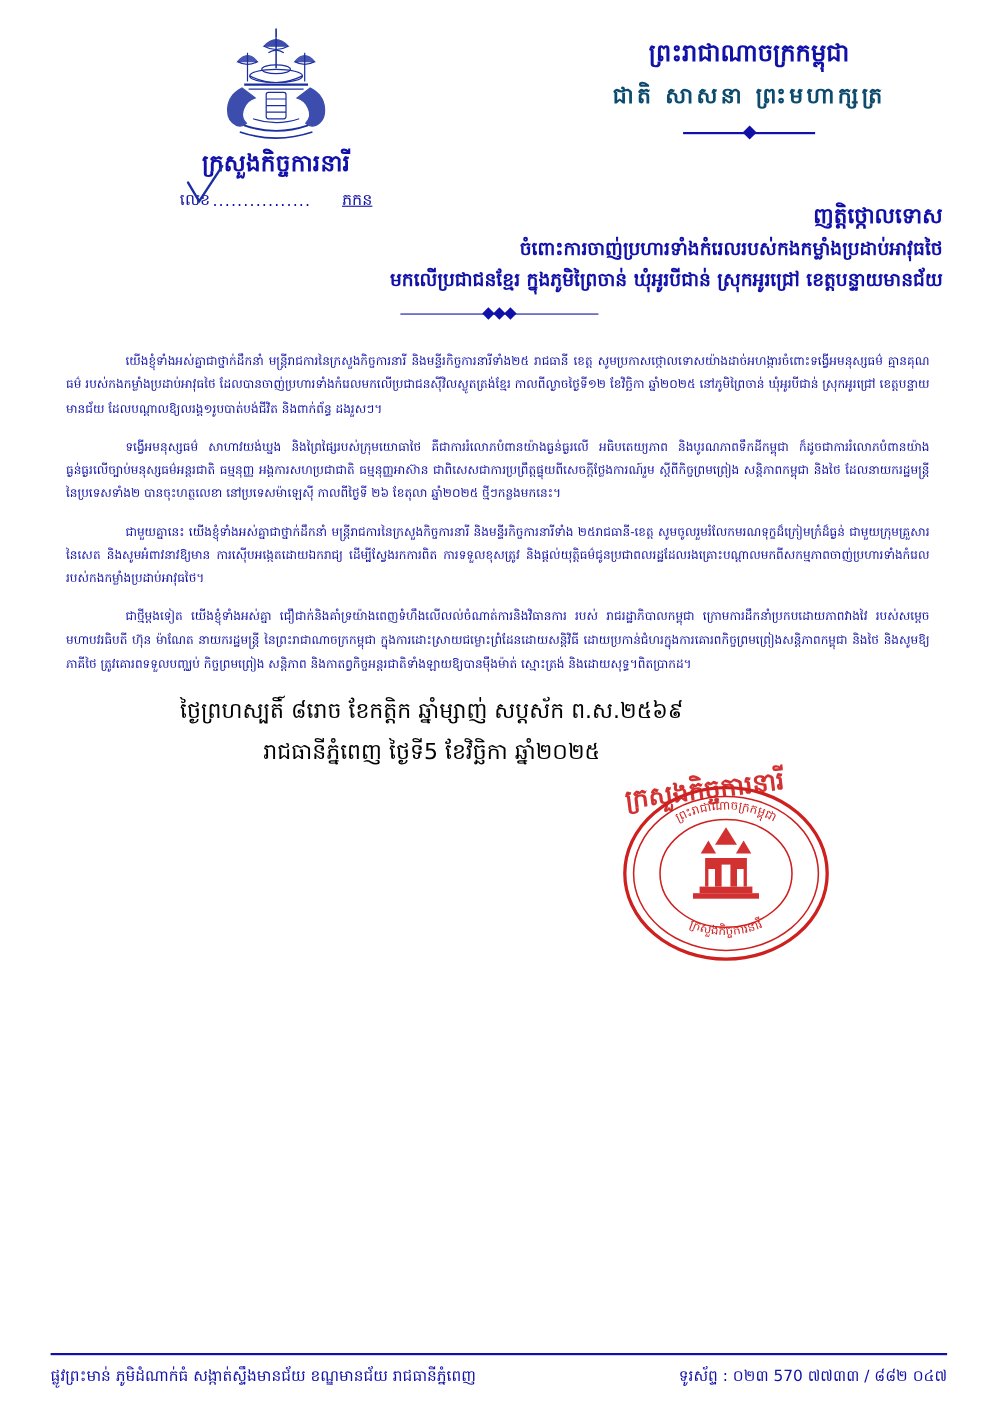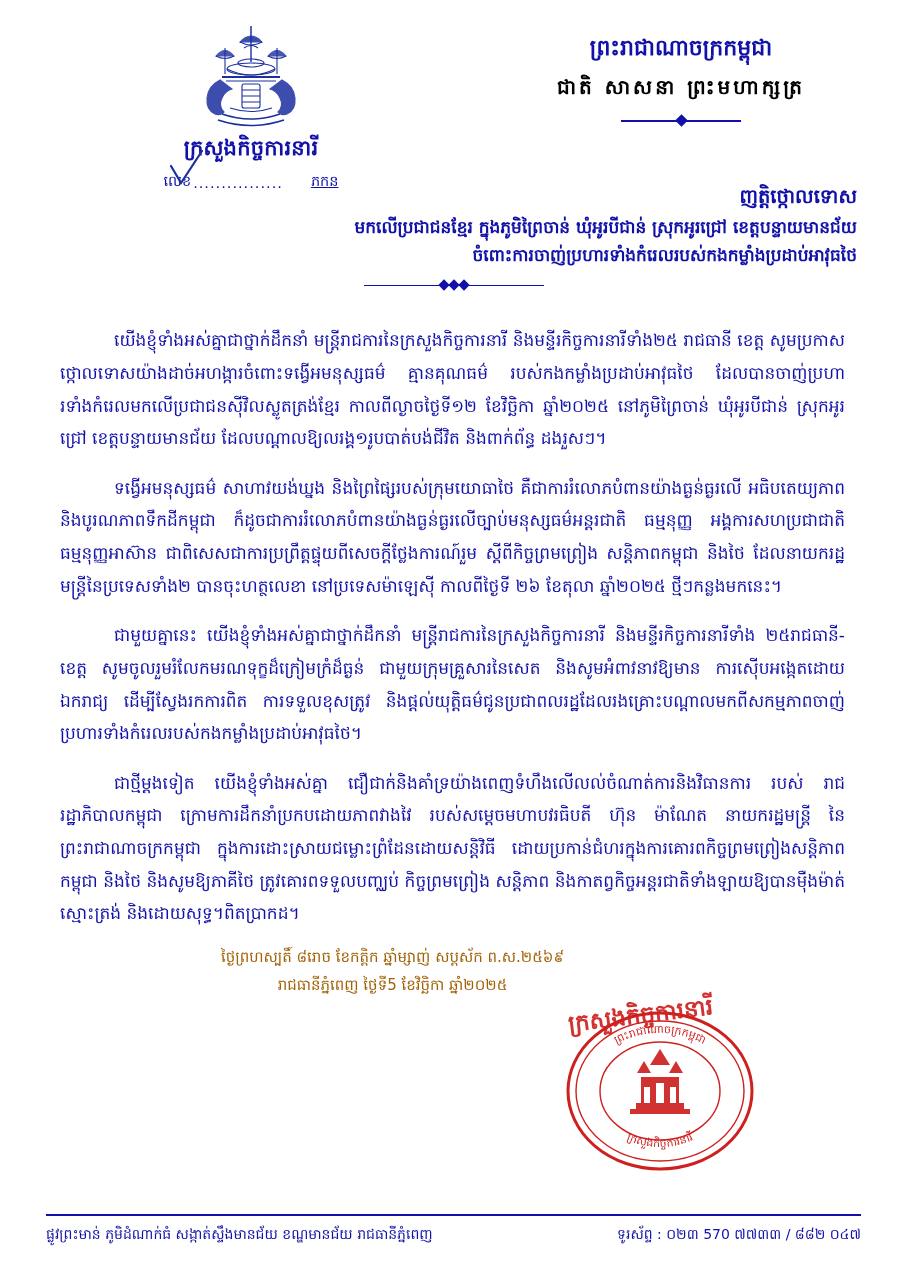--- a/index.html
+++ b/index.html
@@ -85,21 +85,21 @@
   .kingdom {
     font-size: 22px;
     font-weight: bold;
     color: #1111aa;
     white-space: nowrap;
   }
   .motto {
     margin-top: 8px;
     font-size: 20px;
     font-weight: bold;
-    color: #000000;
+    color: #0c4a6e;
     letter-spacing: 3px;
     white-space: nowrap;
   }
   .motto-rule {
     margin: 12px auto 0 auto;
     width: 120px;
     height: 9px;
     position: relative;
   }
   .motto-rule:before {
@@ -162,39 +162,39 @@
   }
   .divider .dia.d1 { left: 50%; margin-left: -14px; }
   .divider .dia.d2 { left: 50%; margin-left: -4px; }
   .divider .dia.d3 { left: 50%; margin-left: 6px; }
 
   
   .body-text {
     padding: 18px 62px 0 60px;
   }
   .para {
-    font-size: 17px;
+    font-size: 11px;
     line-height: 1.92;
     color: #1111aa;
     text-align: justify;
     text-indent: 54px;
     margin-bottom: 14px;
   }
   .para b { font-weight: normal; }
 
   
   .sign-block {
     margin-top: 2px;
     padding-right: 120px;
     text-align: center;
   }
   .sign-line {
-    font-size: 15px;
+    font-size: 20px;
     line-height: 1.85;
-    color: #a16207;
+    color: #000000;
   }
 
   
   .stamp-area {
     position: relative;
     height: 195px;
   }
   .stamp {
     position: absolute;
     left: 540px;
@@ -212,21 +212,21 @@
     transform: rotate(-7deg);
     white-space: nowrap;
     opacity: 0.92;
   }
 
   
   .footer {
     position: absolute;
     left: 46px;
     right: 46px;
-    bottom: 34px;
+    bottom: 18px;
   }
   .footer-rule {
     height: 1.6px;
     background: #1111aa;
     margin-bottom: 9px;
   }
   .footer-inner {
     display: flex;
     justify-content: space-between;
     font-size: 14px;
@@ -295,22 +295,22 @@
     <div class="header-right">
       <div class="kingdom">ព្រះរាជាណាចក្រកម្ពុជា</div>
       <div class="motto">ជាតិ សាសនា ព្រះមហាក្សត្រ</div>
       <div class="motto-rule"></div>
     </div>
   </div>
 
   <div class="title-block">
     <div class="title-main">ញត្តិថ្កោលទោស</div>
     <div class="title-sub">
+      <div>ចំពោះការចាញ់ប្រហារទាំងកំរេលរបស់កងកម្លាំងប្រដាប់អាវុធថៃ</div>
       <div>មកលើប្រជាជនខ្មែរ ក្នុងភូមិព្រៃចាន់ ឃុំអូរបីជាន់ ស្រុកអូរជ្រៅ ខេត្តបន្ទាយមានជ័យ</div>
-      <div>ចំពោះការចាញ់ប្រហារទាំងកំរេលរបស់កងកម្លាំងប្រដាប់អាវុធថៃ</div>
     </div>
     <div class="divider">
       <span class="dia d1"></span>
         <span class="dia d2"></span>
         <span class="dia d3"></span>
     </div>
   </div>
 
   <div class="body-text">
     <p class="para">យើងខ្ញុំទាំងអស់គ្នាជាថ្នាក់ដឹកនាំ មន្ត្រីរាជការនៃក្រសួងកិច្ចការនារី និងមន្ទីរកិច្ចការនារីទាំង២៥ រាជធានី ខេត្ត សូមប្រកាសថ្កោលទោសយ៉ាងដាច់អហង្ការចំពោះទង្វើអមនុស្សធម៌ គ្មានគុណធម៌ របស់កងកម្លាំងប្រដាប់អាវុធថៃ ដែលបានចាញ់ប្រហារទាំងកំរេលមកលើប្រជាជនស៊ីវិលស្លូតត្រង់ខ្មែរ កាលពីល្ងាចថ្ងៃទី១២ ខែវិច្ឆិកា ឆ្នាំ២០២៥ នៅភូមិព្រៃចាន់ ឃុំអូរបីជាន់ ស្រុកអូរជ្រៅ ខេត្តបន្ទាយមានជ័យ ដែលបណ្ដាលឱ្យលរង្គ១រូបបាត់បង់ជីវិត និងពាក់ព័ន្ធ ដងរួសៗ។</p>

